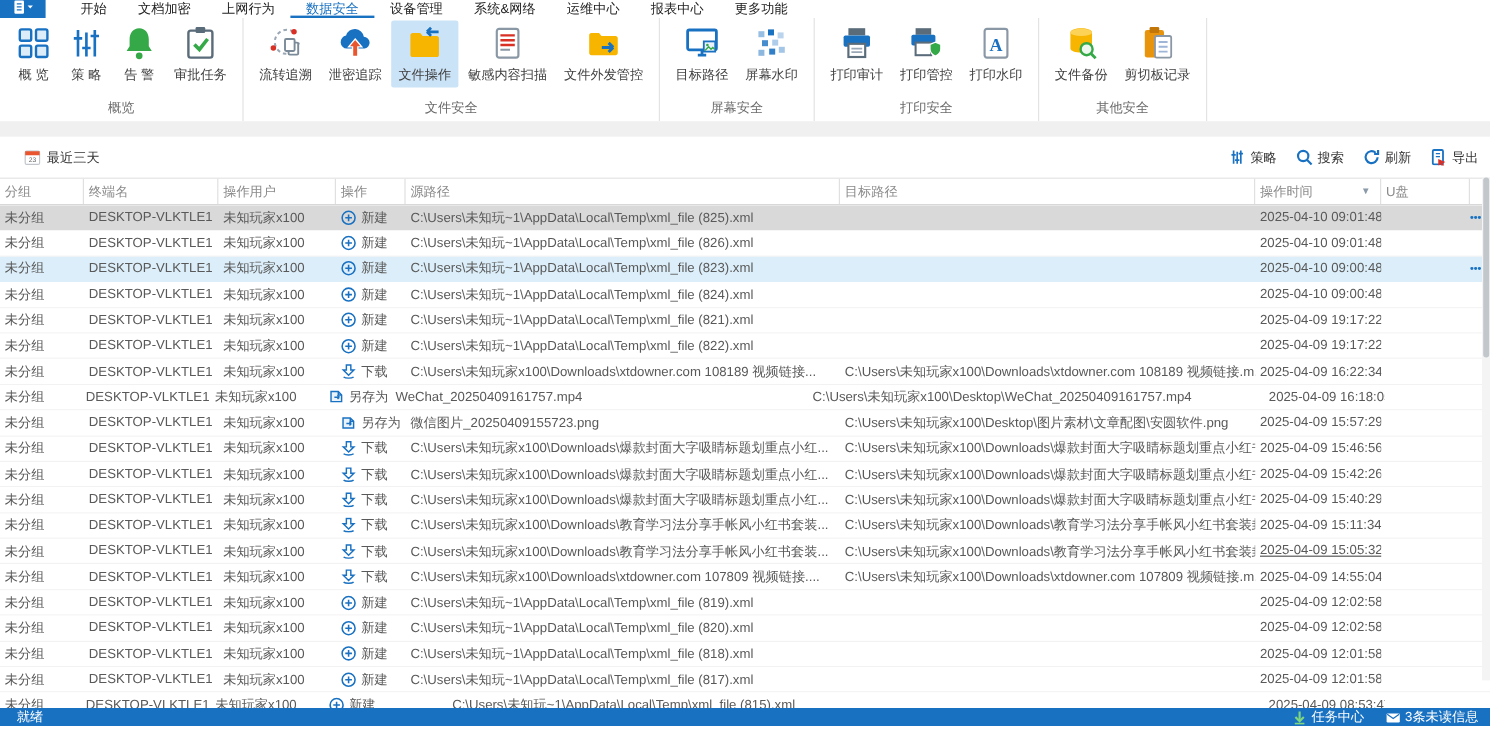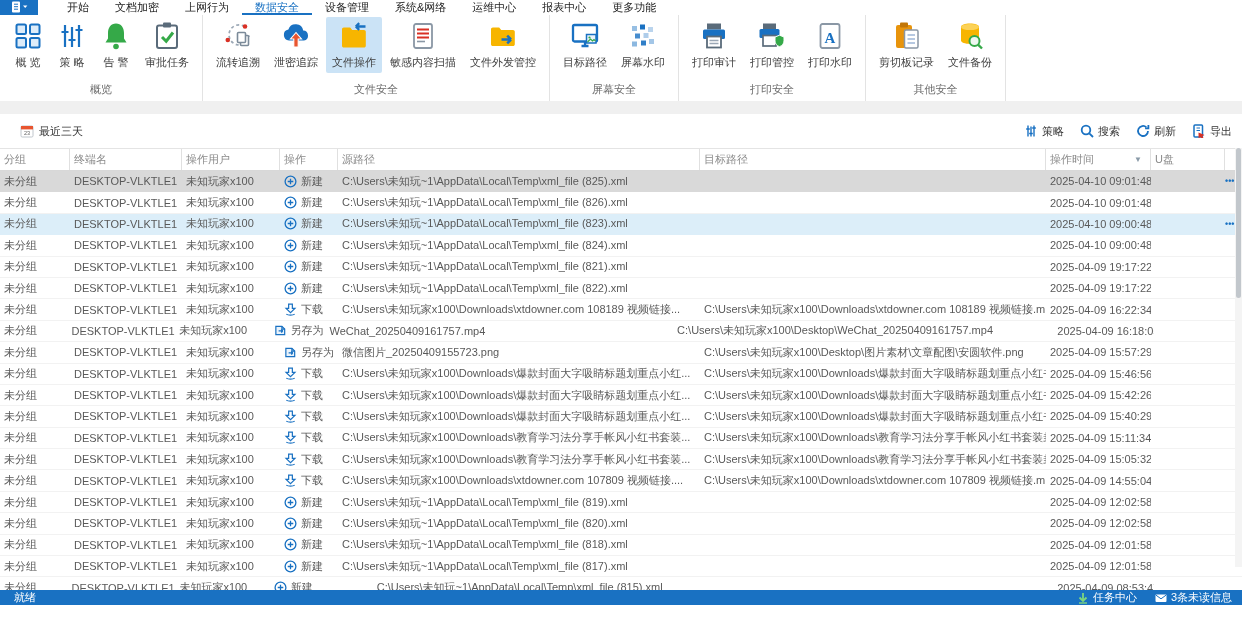--- a/index.html
+++ b/index.html
@@ -232,35 +232,35 @@
               </svg></span>
             <div class="rbtn-label">打印水印</div>
           </div>
         </div>
         <div class="rgroup-title">打印安全</div>
       </div>
       <div class="rgroup">
         <div class="rbuttons">
           <div class="rbtn">
             <span class="icon"><svg viewBox="0 0 30 30">
+                <path d="M6 6c0-2 4-3.4 9-3.4S24 4 24 6v13.5c0 2-4 3.4-9 3.4s-9-1.4-9-3.4z" fill="#f7b500"></path>
+                <ellipse cx="15" cy="6" rx="9" ry="3.1" fill="#fcd257"></ellipse>
+                <circle cx="19.5" cy="20" r="5" fill="#eef7f0" stroke="#35a948" stroke-width="2"></circle>
+                <path d="M23.3 23.8l3.7 3.7" stroke="#35a948" stroke-width="2.4"></path>
+              </svg></span>
+            <div class="rbtn-label">文件备份</div>
+          </div>
+          <div class="rbtn">
+            <span class="icon"><svg viewBox="0 0 30 30">
                 <rect x="4" y="4" width="16" height="23" rx="2" fill="#e8940c"></rect>
                 <rect x="8" y="1.5" width="8" height="5" rx="1" fill="#c27607"></rect>
                 <rect x="12.5" y="9" width="13.5" height="18" rx="1.5" fill="#fff" stroke="#8a97a5" stroke-width="1.5"></rect>
                 <path d="M15.5 14h7.5M15.5 18h7.5M15.5 22h7.5" stroke="#9fb6d8" stroke-width="1.6"></path>
               </svg></span>
             <div class="rbtn-label">剪切板记录</div>
-          </div>
-          <div class="rbtn">
-            <span class="icon"><svg viewBox="0 0 30 30">
-                <path d="M6 6c0-2 4-3.4 9-3.4S24 4 24 6v13.5c0 2-4 3.4-9 3.4s-9-1.4-9-3.4z" fill="#f7b500"></path>
-                <ellipse cx="15" cy="6" rx="9" ry="3.1" fill="#fcd257"></ellipse>
-                <circle cx="19.5" cy="20" r="5" fill="#eef7f0" stroke="#35a948" stroke-width="2"></circle>
-                <path d="M23.3 23.8l3.7 3.7" stroke="#35a948" stroke-width="2.4"></path>
-              </svg></span>
-            <div class="rbtn-label">文件备份</div>
           </div>
         </div>
         <div class="rgroup-title">其他安全</div>
       </div>
       <div class="ribbon-filler"></div>
     </div>
 
   <div class="gray-band"></div>
 
   <div class="filterbar">
@@ -606,21 +606,21 @@
             <span class="icon">
               <svg viewBox="0 0 14 14" fill="none" stroke="#1971c2" stroke-width="1.3">
                 <path d="M5 1.2h4v4.6h2.8L7 10.5 2.2 5.8H5z"></path>
                 <path d="M2.5 12c1.8 1.4 7.2 1.4 9 0"></path>
               </svg>
             </span>
             <span>下载</span>
           </div>
           <div class="td" style="width: 362px;">C:\Users\未知玩家x100\Downloads\教育学习法分享手帐风小红书套装...</div>
           <div class="td" style="width: 346px;">C:\Users\未知玩家x100\Downloads\教育学习法分享手帐风小红书套装封...</div>
-          <div class="td" style="width: 105px;">2025-04-09 15:05:32</div>
+          <div class="td" style="width: 105px; text-decoration: underline;">2025-04-09 15:05:32</div>
           <div class="td" style="width: 74px;"></div>
           <div class="td" style="width: 17px; padding: 0px;"></div>
         </div>
         <div class="tr">
           <div class="td" style="width: 70px;">未分组</div>
           <div class="td" style="width: 112px;">DESKTOP-VLKTLE1</div>
           <div class="td" style="width: 98px;">未知玩家x100</div>
           <div class="td op" style="width: 58px;">
             <span class="icon">
               <svg viewBox="0 0 14 14" fill="none" stroke="#1971c2" stroke-width="1.3">

